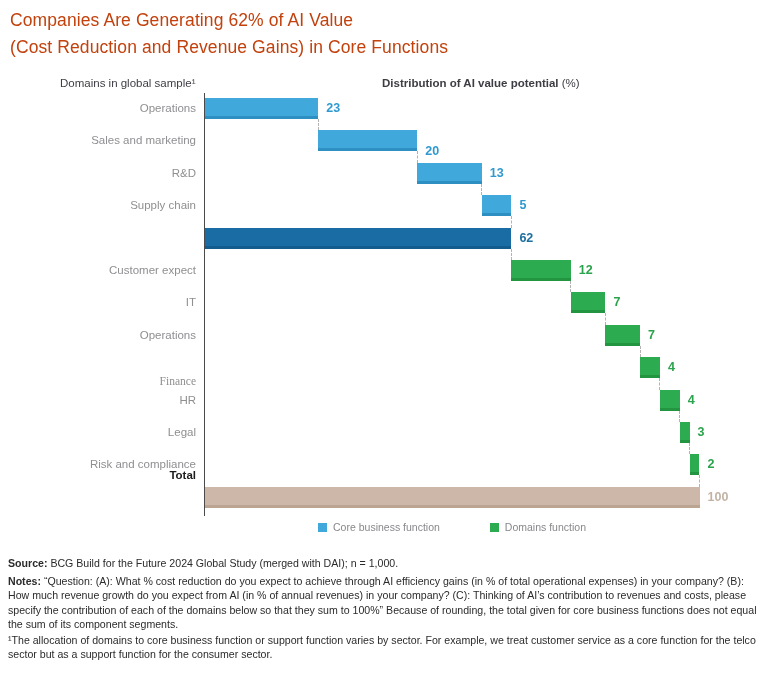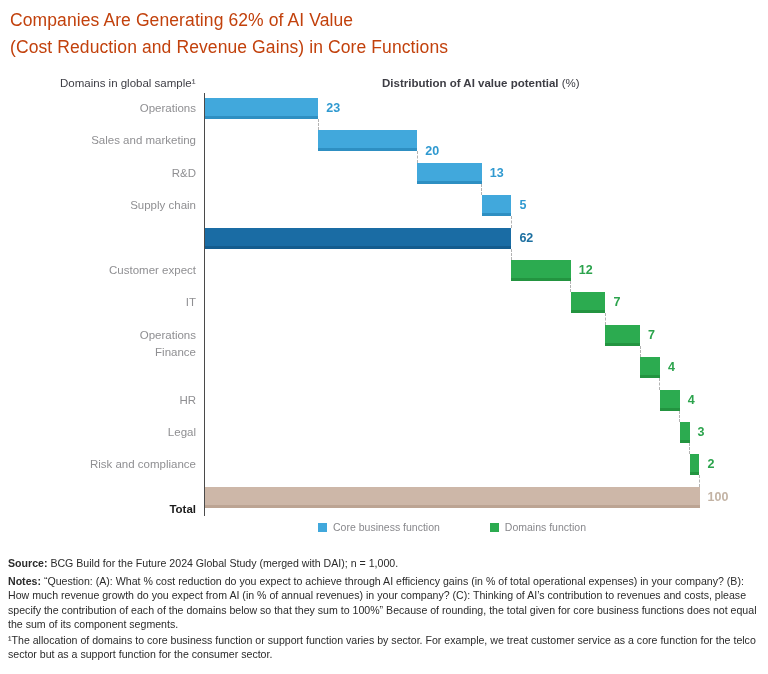--- a/index.html
+++ b/index.html
@@ -98,37 +98,37 @@
       <div class="value-label" style="top: 167px; left: 578.8px; color: rgb(43, 163, 76);">12</div>
       <div class="connector" style="left: 570.3px; top: 188px; height: 11.4px;"></div>
       <div class="row-label support" style="top: 199.4px;">IT</div>
       <div class="bar" style="top: 199.4px; left: 570.8px; width: 34.65px; background: rgb(44, 171, 80); border-bottom: 3px solid rgb(35, 148, 64);"></div>
       <div class="value-label" style="top: 199.4px; left: 613.45px; color: rgb(43, 163, 76);">7</div>
       <div class="connector" style="left: 604.95px; top: 220.4px; height: 11.4px;"></div>
       <div class="row-label support" style="top: 231.8px;">Operations</div>
       <div class="bar" style="top: 231.8px; left: 605.45px; width: 34.65px; background: rgb(44, 171, 80); border-bottom: 3px solid rgb(35, 148, 64);"></div>
       <div class="value-label" style="top: 231.8px; left: 648.1px; color: rgb(43, 163, 76);">7</div>
       <div class="connector" style="left: 639.6px; top: 252.8px; height: 11.4px;"></div>
-      <div class="row-label support" style="top: 249px;">Finance</div>
+      <div class="row-label support" style="top: 278px; font-family: Liberation Serif, serif;">Finance</div>
       <div class="bar" style="top: 264.2px; left: 640.1px; width: 19.8px; background: rgb(44, 171, 80); border-bottom: 3px solid rgb(35, 148, 64);"></div>
       <div class="value-label" style="top: 264.2px; left: 667.9px; color: rgb(43, 163, 76);">4</div>
       <div class="connector" style="left: 659.4px; top: 285.2px; height: 11.4px;"></div>
       <div class="row-label support" style="top: 296.6px;">HR</div>
       <div class="bar" style="top: 296.6px; left: 659.9px; width: 19.8px; background: rgb(44, 171, 80); border-bottom: 3px solid rgb(35, 148, 64);"></div>
       <div class="value-label" style="top: 296.6px; left: 687.7px; color: rgb(43, 163, 76);">4</div>
       <div class="connector" style="left: 679.2px; top: 317.6px; height: 11.4px;"></div>
       <div class="row-label support" style="top: 329px;">Legal</div>
       <div class="bar" style="top: 329px; left: 679.7px; width: 9.9px; background: rgb(44, 171, 80); border-bottom: 3px solid rgb(35, 148, 64);"></div>
       <div class="value-label" style="top: 329px; left: 697.6px; color: rgb(43, 163, 76);">3</div>
       <div class="connector" style="left: 689.1px; top: 350px; height: 11.4px;"></div>
       <div class="row-label support" style="top: 361.4px;">Risk and compliance</div>
       <div class="bar" style="top: 361.4px; left: 689.6px; width: 9.9px; background: rgb(44, 171, 80); border-bottom: 3px solid rgb(35, 148, 64);"></div>
       <div class="value-label" style="top: 361.4px; left: 707.5px; color: rgb(43, 163, 76);">2</div>
       <div class="connector" style="left: 699px; top: 382.4px; height: 11.4px;"></div>
-      <div class="row-label grand_total" style="top: 406px; text-align: right;">Total</div>
+      <div class="row-label grand_total" style="top: 372px; text-align: right;">Total</div>
       <div class="bar" style="top: 393.8px; left: 204.5px; width: 495px; background: rgb(205, 183, 168); border-bottom: 3px solid rgb(188, 164, 147);"></div>
       <div class="value-label" style="top: 393.8px; left: 707.5px; color: rgb(195, 179, 164);">100</div>
     </div>
 
   <div class="legend">
     <div class="legend-item">
       <span class="swatch" id="swatch-0" style="background: rgb(65, 168, 220);"></span>
       <span class="legend-label">Core business function</span>
     </div>
     <div class="legend-item">

